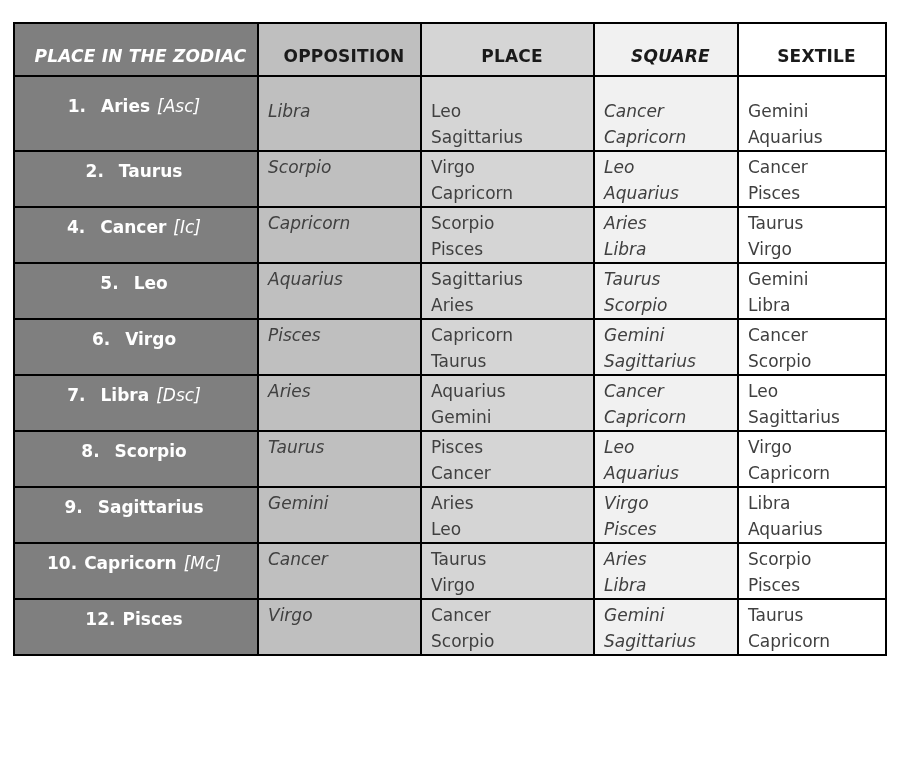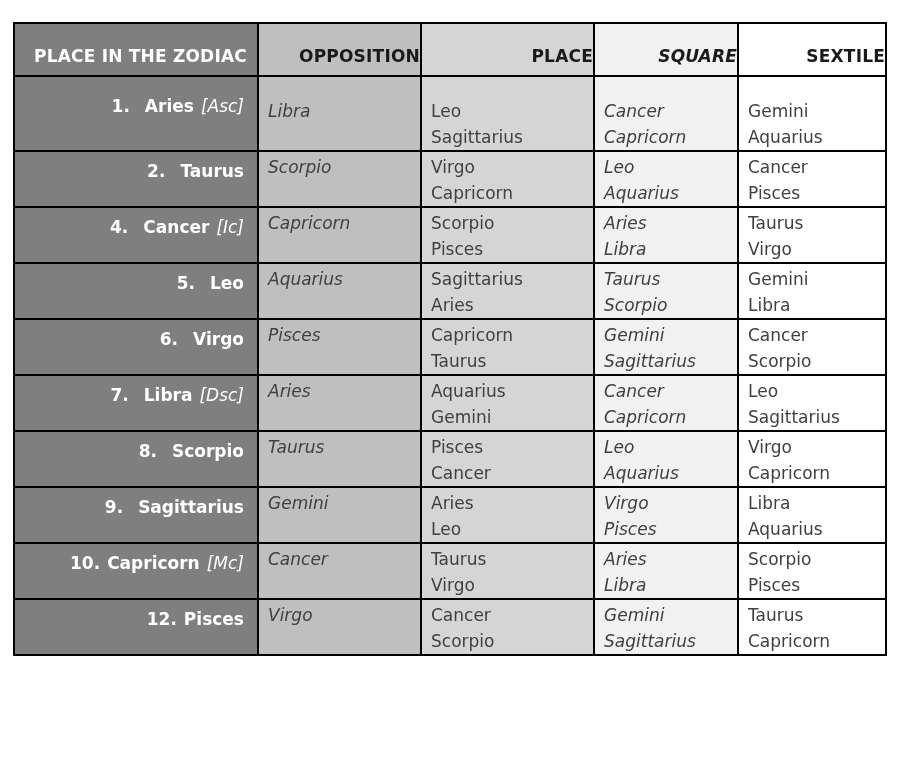--- a/index.html
+++ b/index.html
@@ -29,44 +29,44 @@
   .c1 { background: var(--column_place_bg, #7f7f7f); }
   .c2 { background: var(--column_opposition_bg, #bfbfbf); }
   .c3 { background: var(--column_trine_bg, #d5d5d5); }
   .c4 { background: var(--column_square_bg, #f1f1f1); font-style: italic; }
   .c5 { background: var(--column_sextile_bg, #ffffff); margin-left: 32px; }
 
   
   thead tr { height: 53px; }
   thead th {
     vertical-align: bottom;
-    text-align: right;
+    text-align: center;
     font-size: 17px;
     font-weight: bold;
     color: var(--header_text, #1a1a1a);
     padding: 0 0 9px 9px;
     letter-spacing: 0.2px;
   }
   thead th.c1 {
     color: var(--place_text, #ffffff);
-    text-align: center;
     padding-left: 9px;
+    font-style: italic;
   }
 
   
   tbody tr { height: 55.5px; }
   tbody tr.first { height: 73px; }
 
   tbody th.place {
     font-size: 17px;
     font-weight: bold;
     color: var(--place_text, #ffffff);
-    text-align: right;
+    text-align: center;
     vertical-align: middle;
-    padding: 0 13px 16px 0;
+    padding: 0 4px 16px 0;
   }
   tbody th.place .num { margin-right: 15px; }
   tbody th.place .num.dd { margin-right: 7px; }
   tbody th.place .tag {
     font-style: italic;
     font-weight: normal;
     margin-left: 7px;
   }
 
   tbody td {

